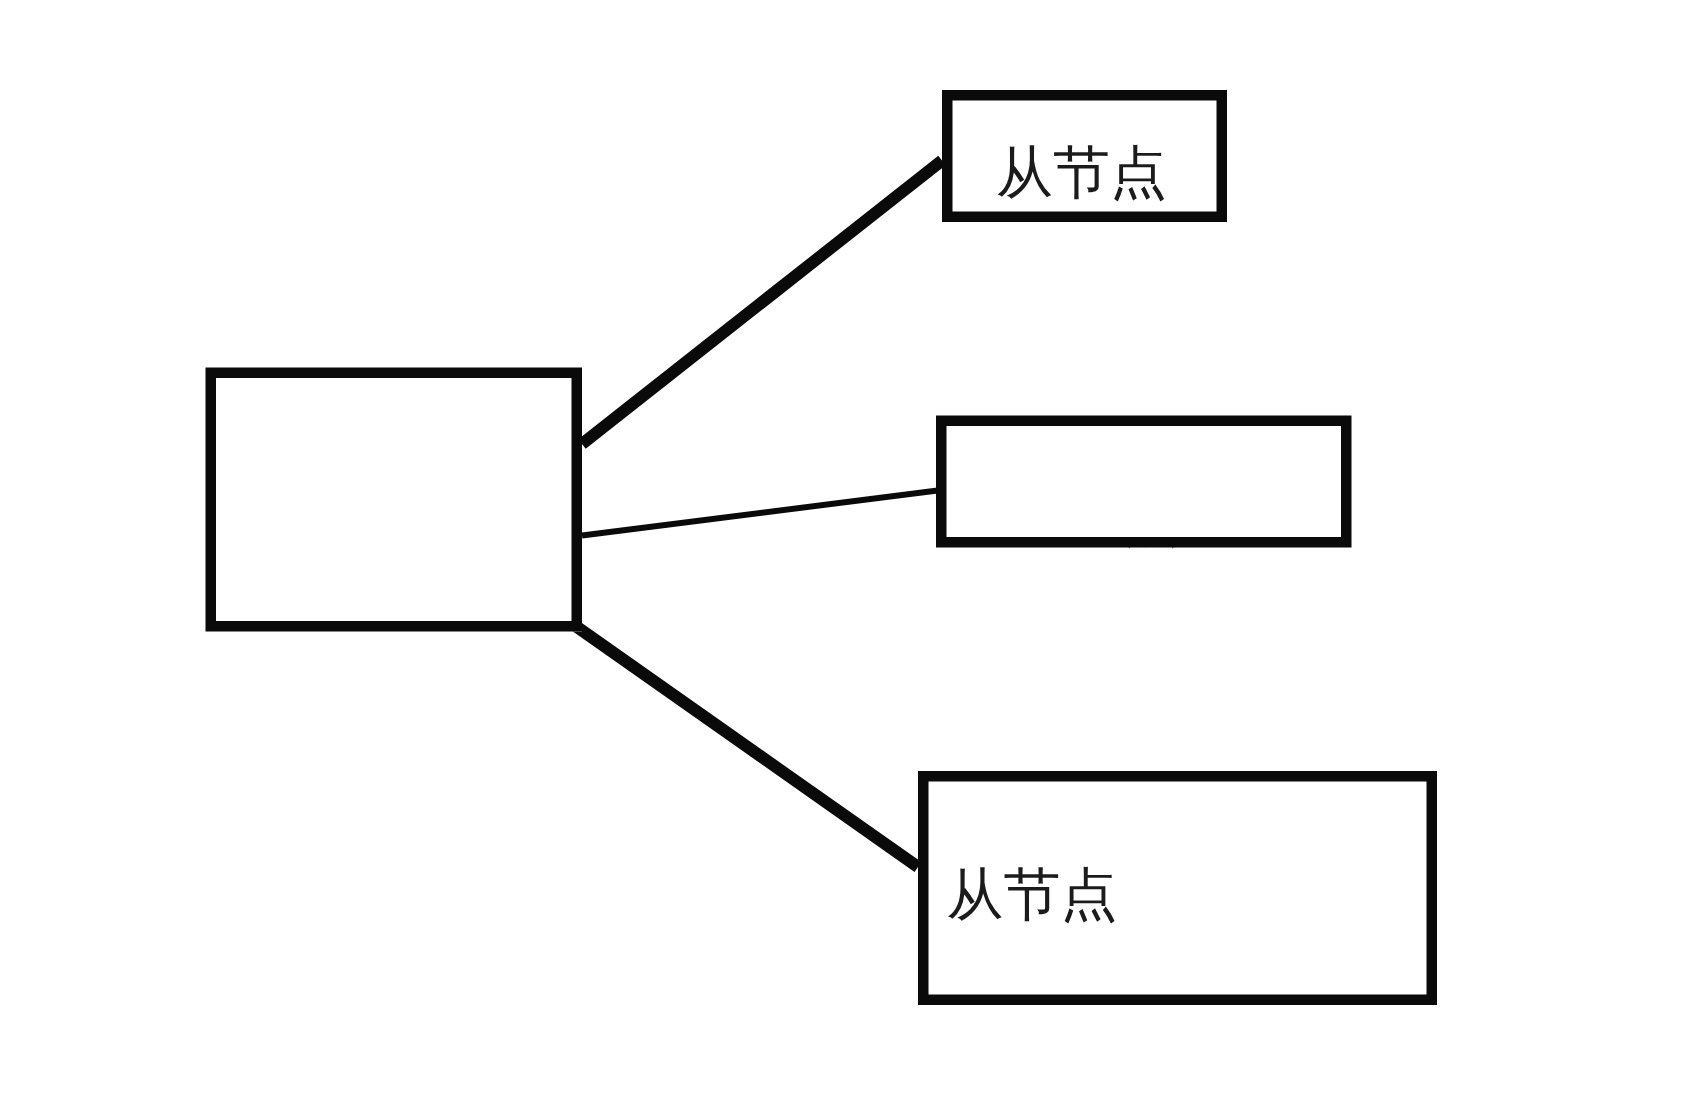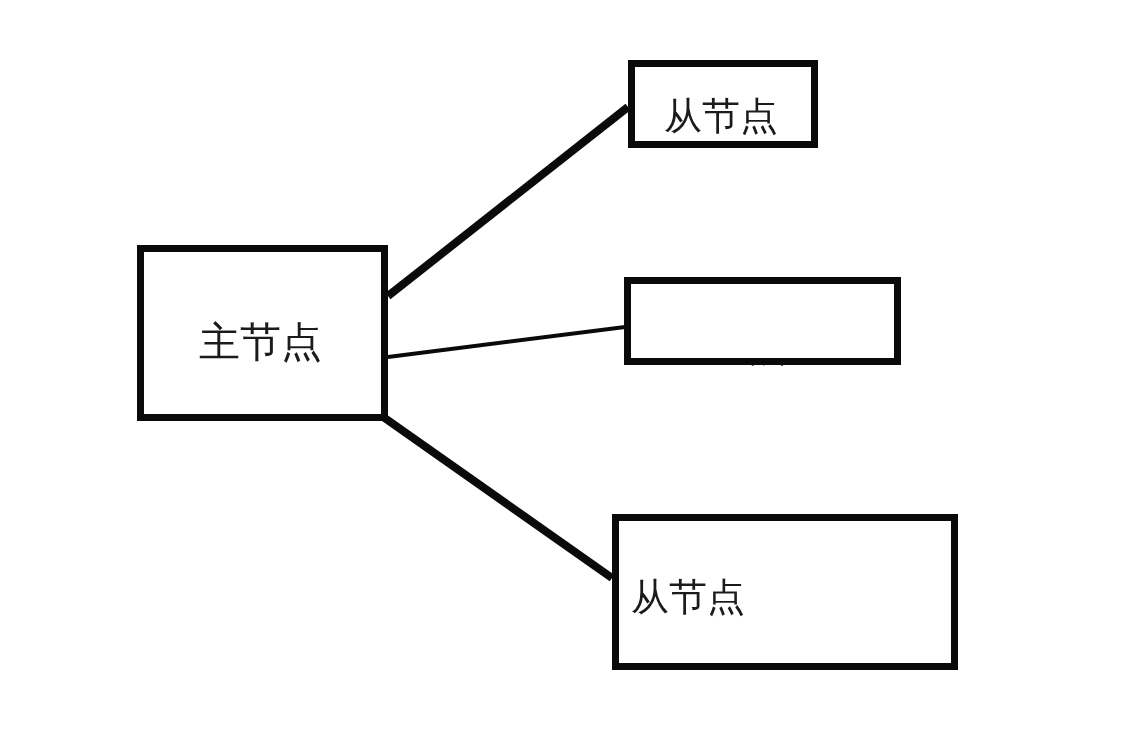--- a/index.html
+++ b/index.html
@@ -102,21 +102,20 @@
 <div id="canvas">
 
   <svg id="edge-layer" viewBox="0 0 1135 734" xmlns="http://www.w3.org/2000/svg">
     <line id="edge-1" x1="388" y1="296" x2="628" y2="107" stroke="#0a0a0a" stroke-width="8" stroke-linecap="butt"></line>
     <line id="edge-2" x1="388" y1="357" x2="633" y2="326" stroke="#0a0a0a" stroke-width="4" stroke-linecap="butt"></line>
     <circle id="edge-2-endpoint" cx="633" cy="326" r="5" fill="#0a0a0a"></circle>
     <line id="edge-3" x1="379" y1="414" x2="612" y2="578" stroke="#0a0a0a" stroke-width="8" stroke-linecap="butt"></line>
   </svg>
 
   <div class="node" id="node-master"></div>
-  <div class="node-label" id="label-master">主节点</div>
 
   <div class="node" id="node-slave-1"></div>
   <div class="node-label" id="label-slave-1">从节点</div>
 
   <div class="node" id="node-slave-2"></div>
   <div class="node-label" id="label-slave-2">从节点</div>
 
   <div class="node" id="node-slave-3"></div>
   <div class="node-label" id="label-slave-3">从节点</div>
 

